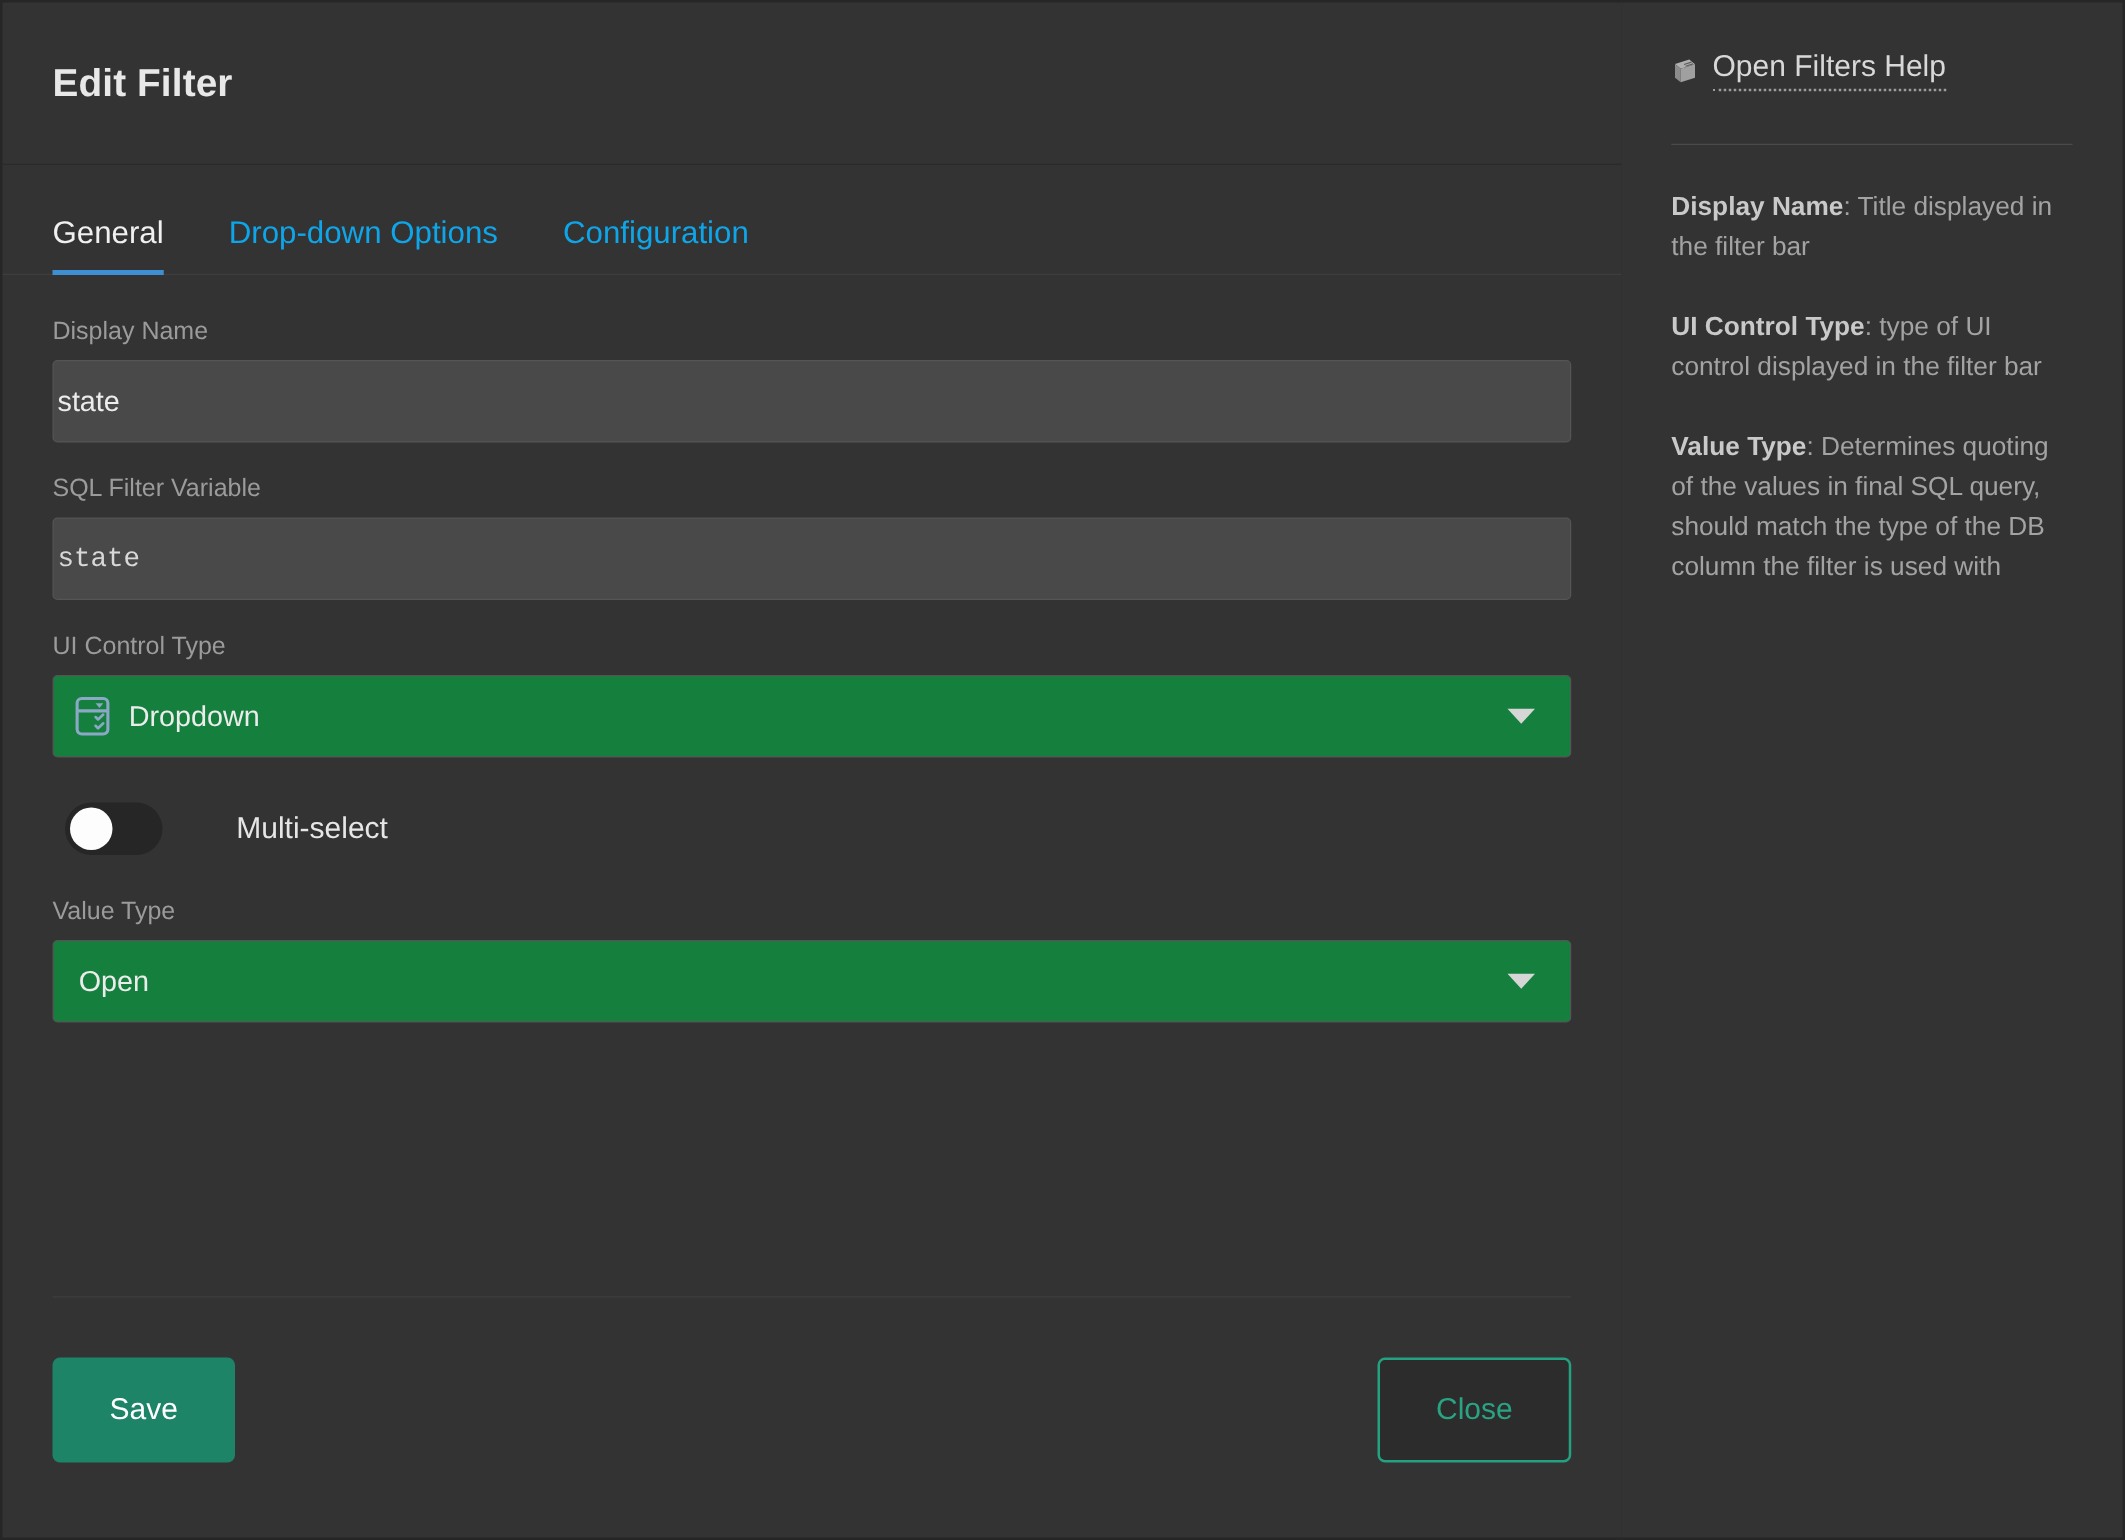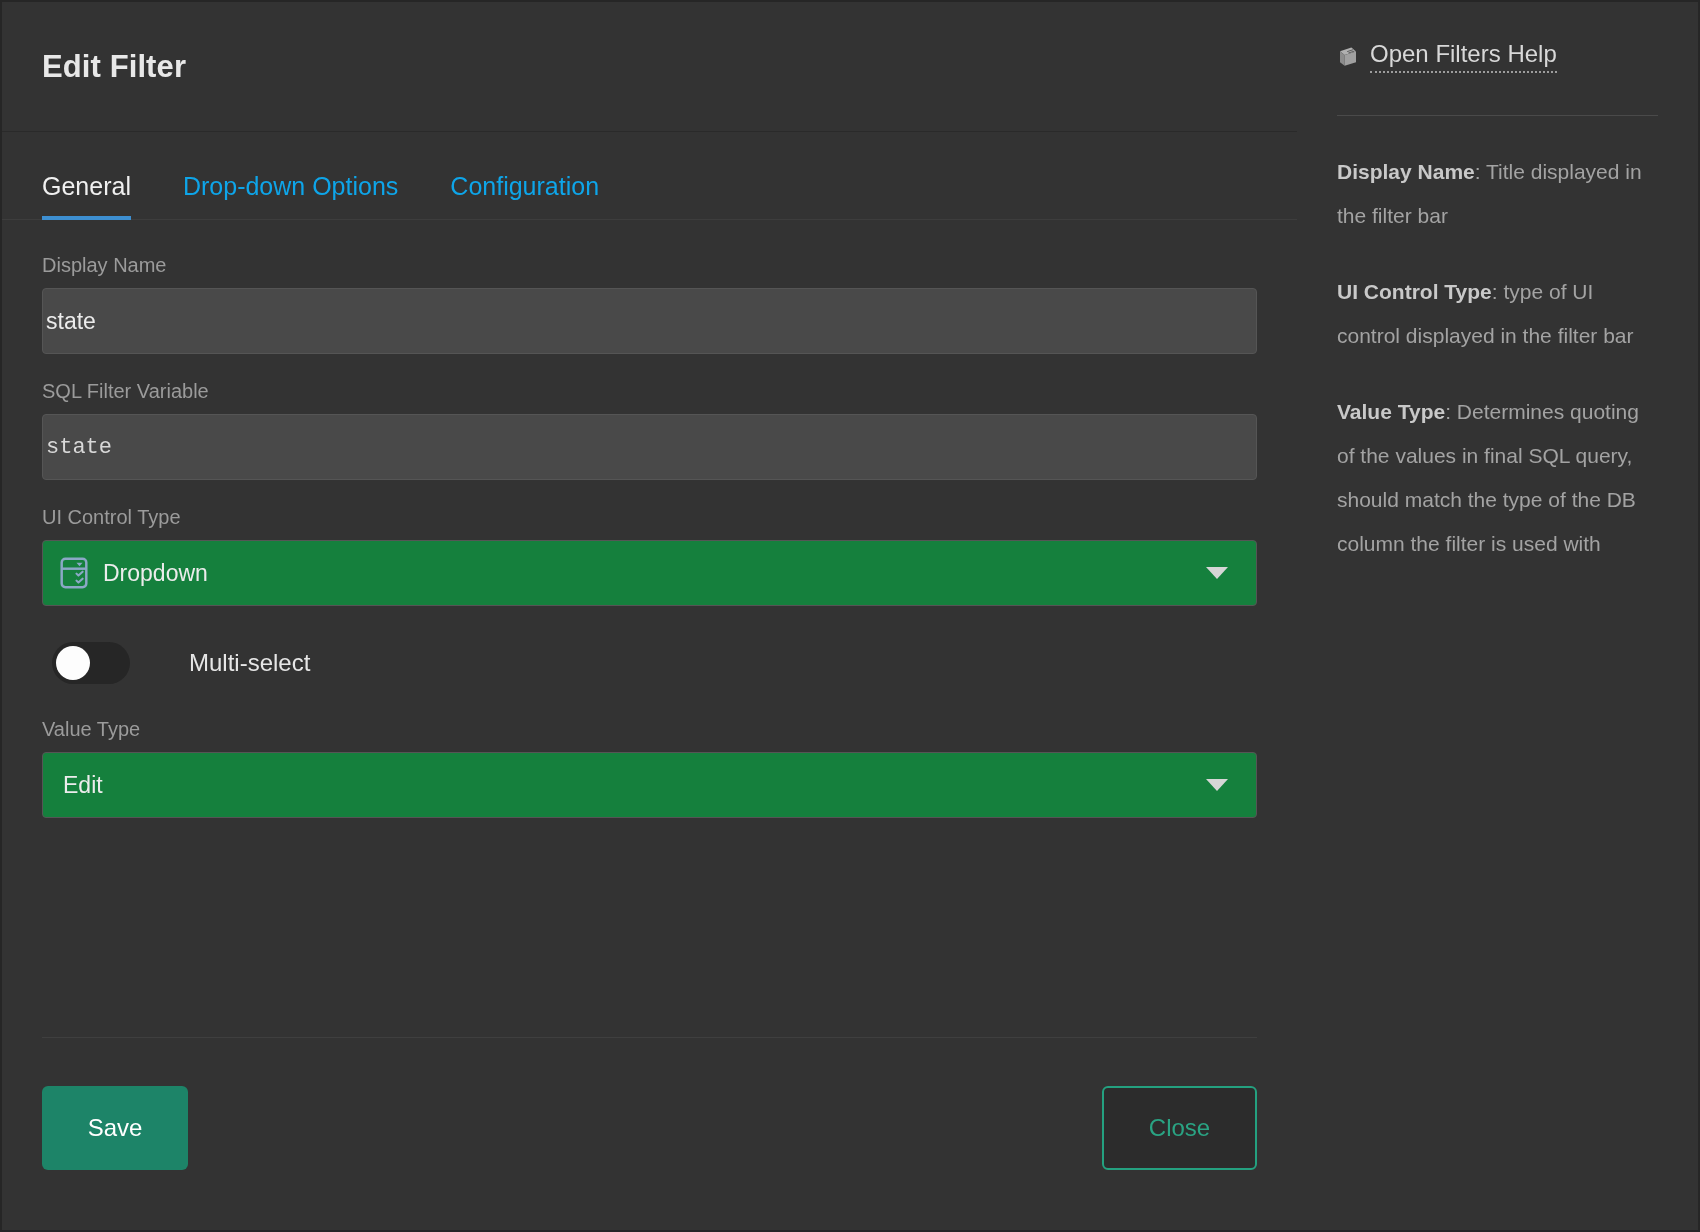--- a/index.html
+++ b/index.html
@@ -232,21 +232,21 @@
     border-bottom: 2px dotted #9d9d9d;
     padding-bottom: 3px;
   }
   .help-sep {
     height: 1px;
     background: #4a4a4a;
     margin-bottom: 34px;
   }
   .help-item {
     font-size: 21px;
-    line-height: 44px;
+    line-height: 32px;
     color: #a3a3a3;
     margin-bottom: 32px;
   }
   .help-item b { color: #c9c9c9; font-weight: bold; }
 </style>
 </head>
 <body>
 
 <div class="app">
 
@@ -294,21 +294,21 @@
       <div class="toggle-row">
         <div class="toggle">
           <div class="knob"></div>
         </div>
         <span class="toggle-text">Multi-select</span>
       </div>
 
       <div class="field-group">
         <span class="field-label">Value Type</span>
         <div class="select-box">
-          <span class="select-label">Edit</span>
+          <span class="select-label">Open</span>
           <span class="caret"></span>
         </div>
       </div>
 
     </div>
 
     <div class="footer">
       <div class="footer-sep"></div>
       <div class="footer-buttons">
         <button class="btn btn-save">Save</button>

